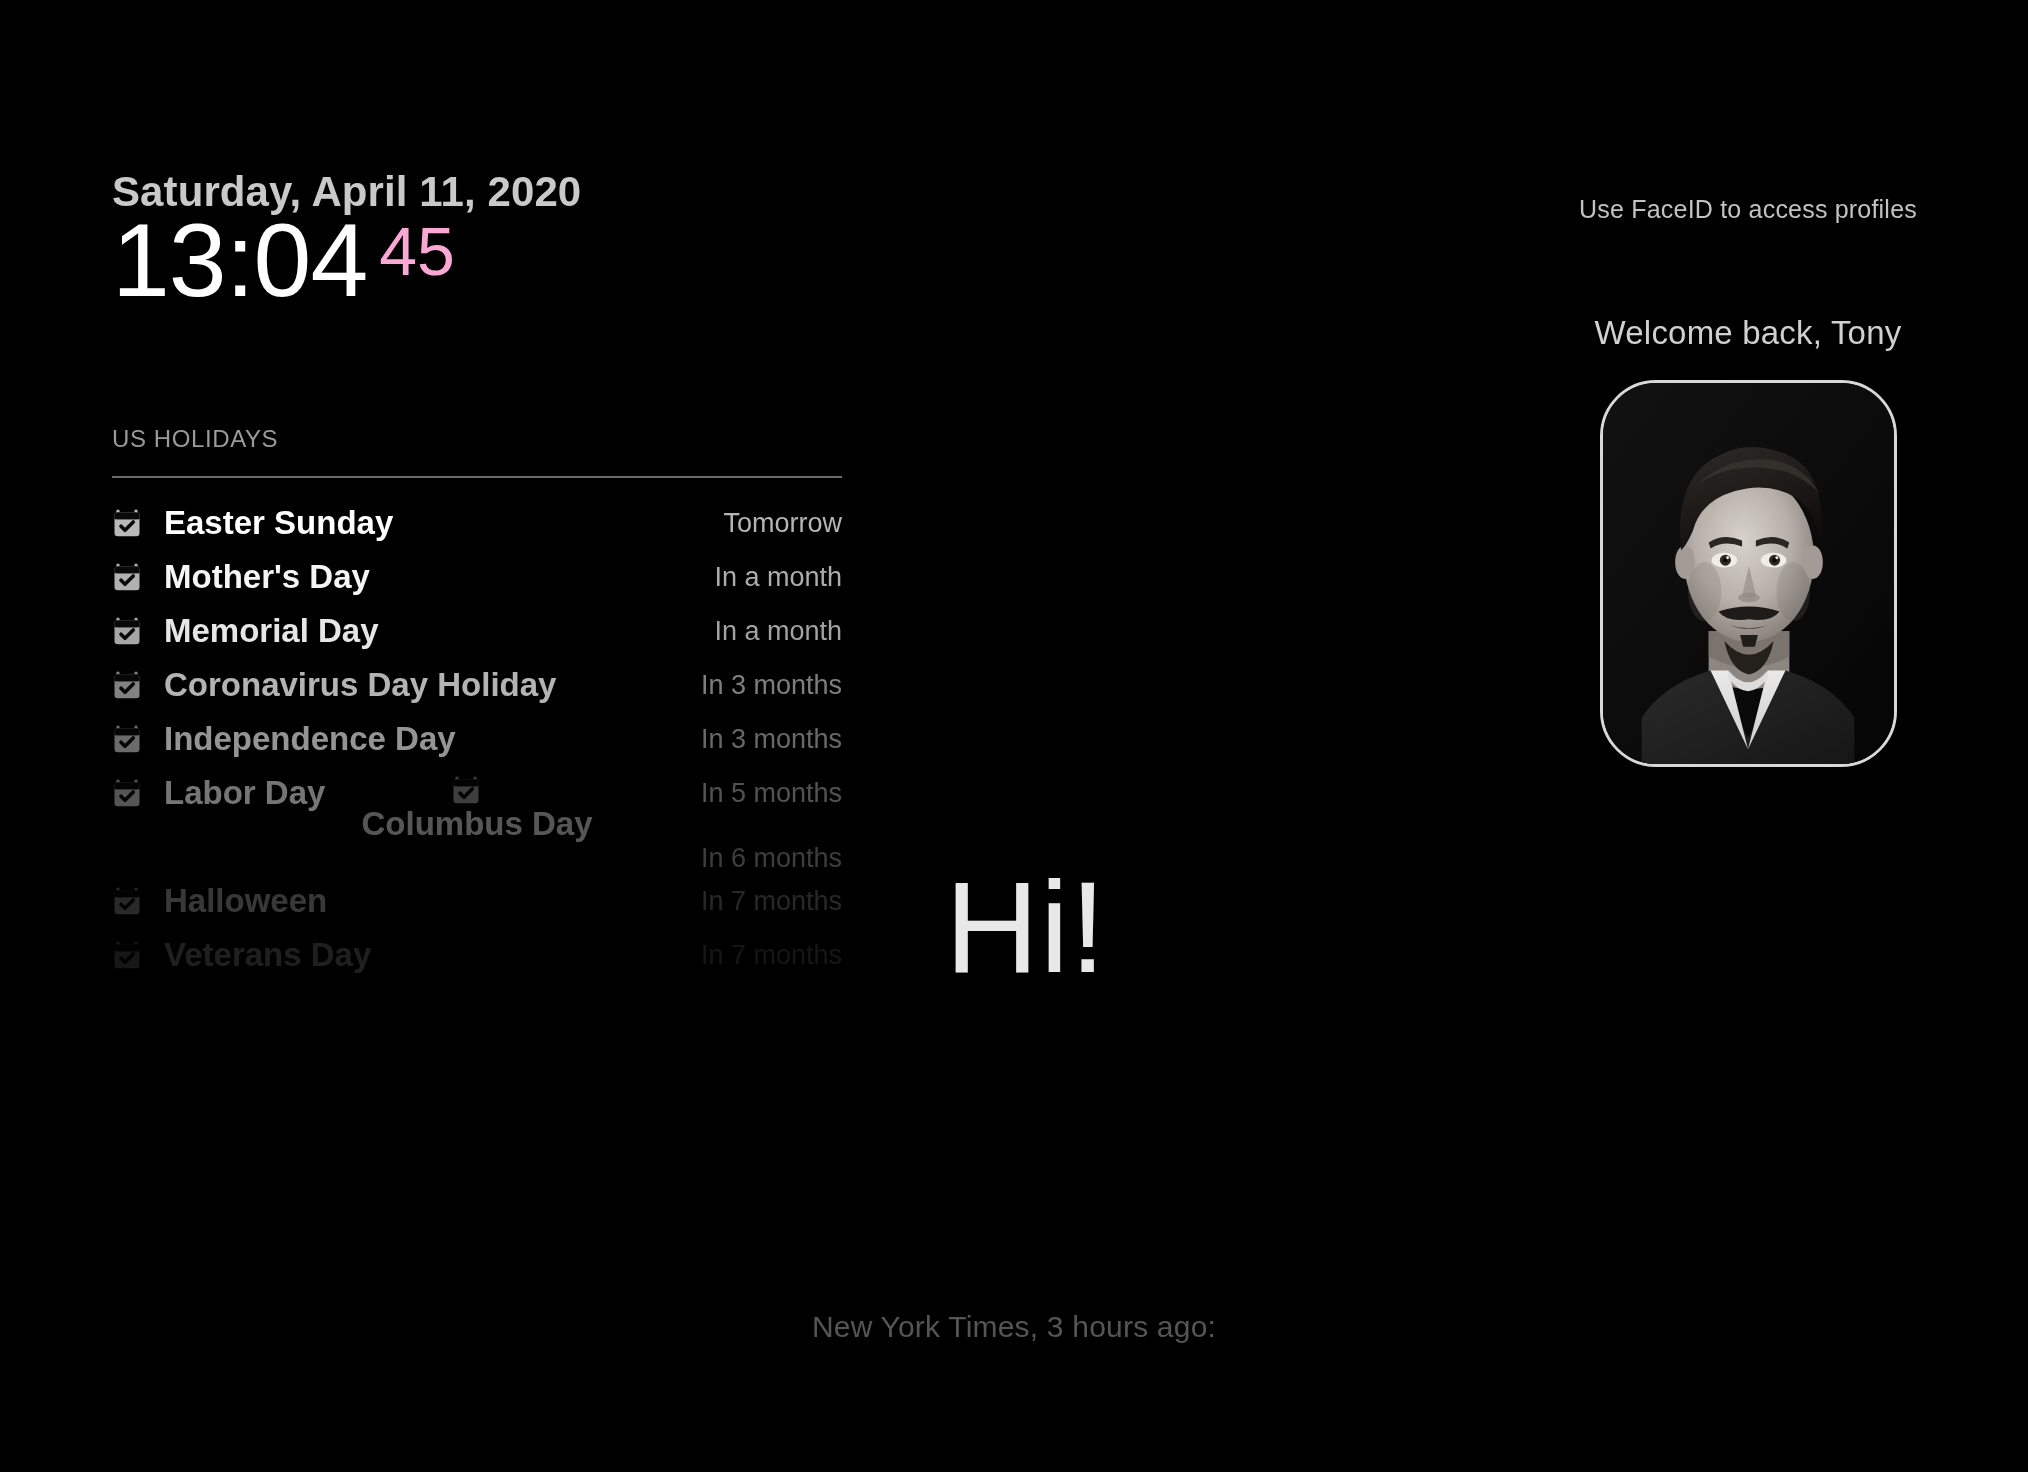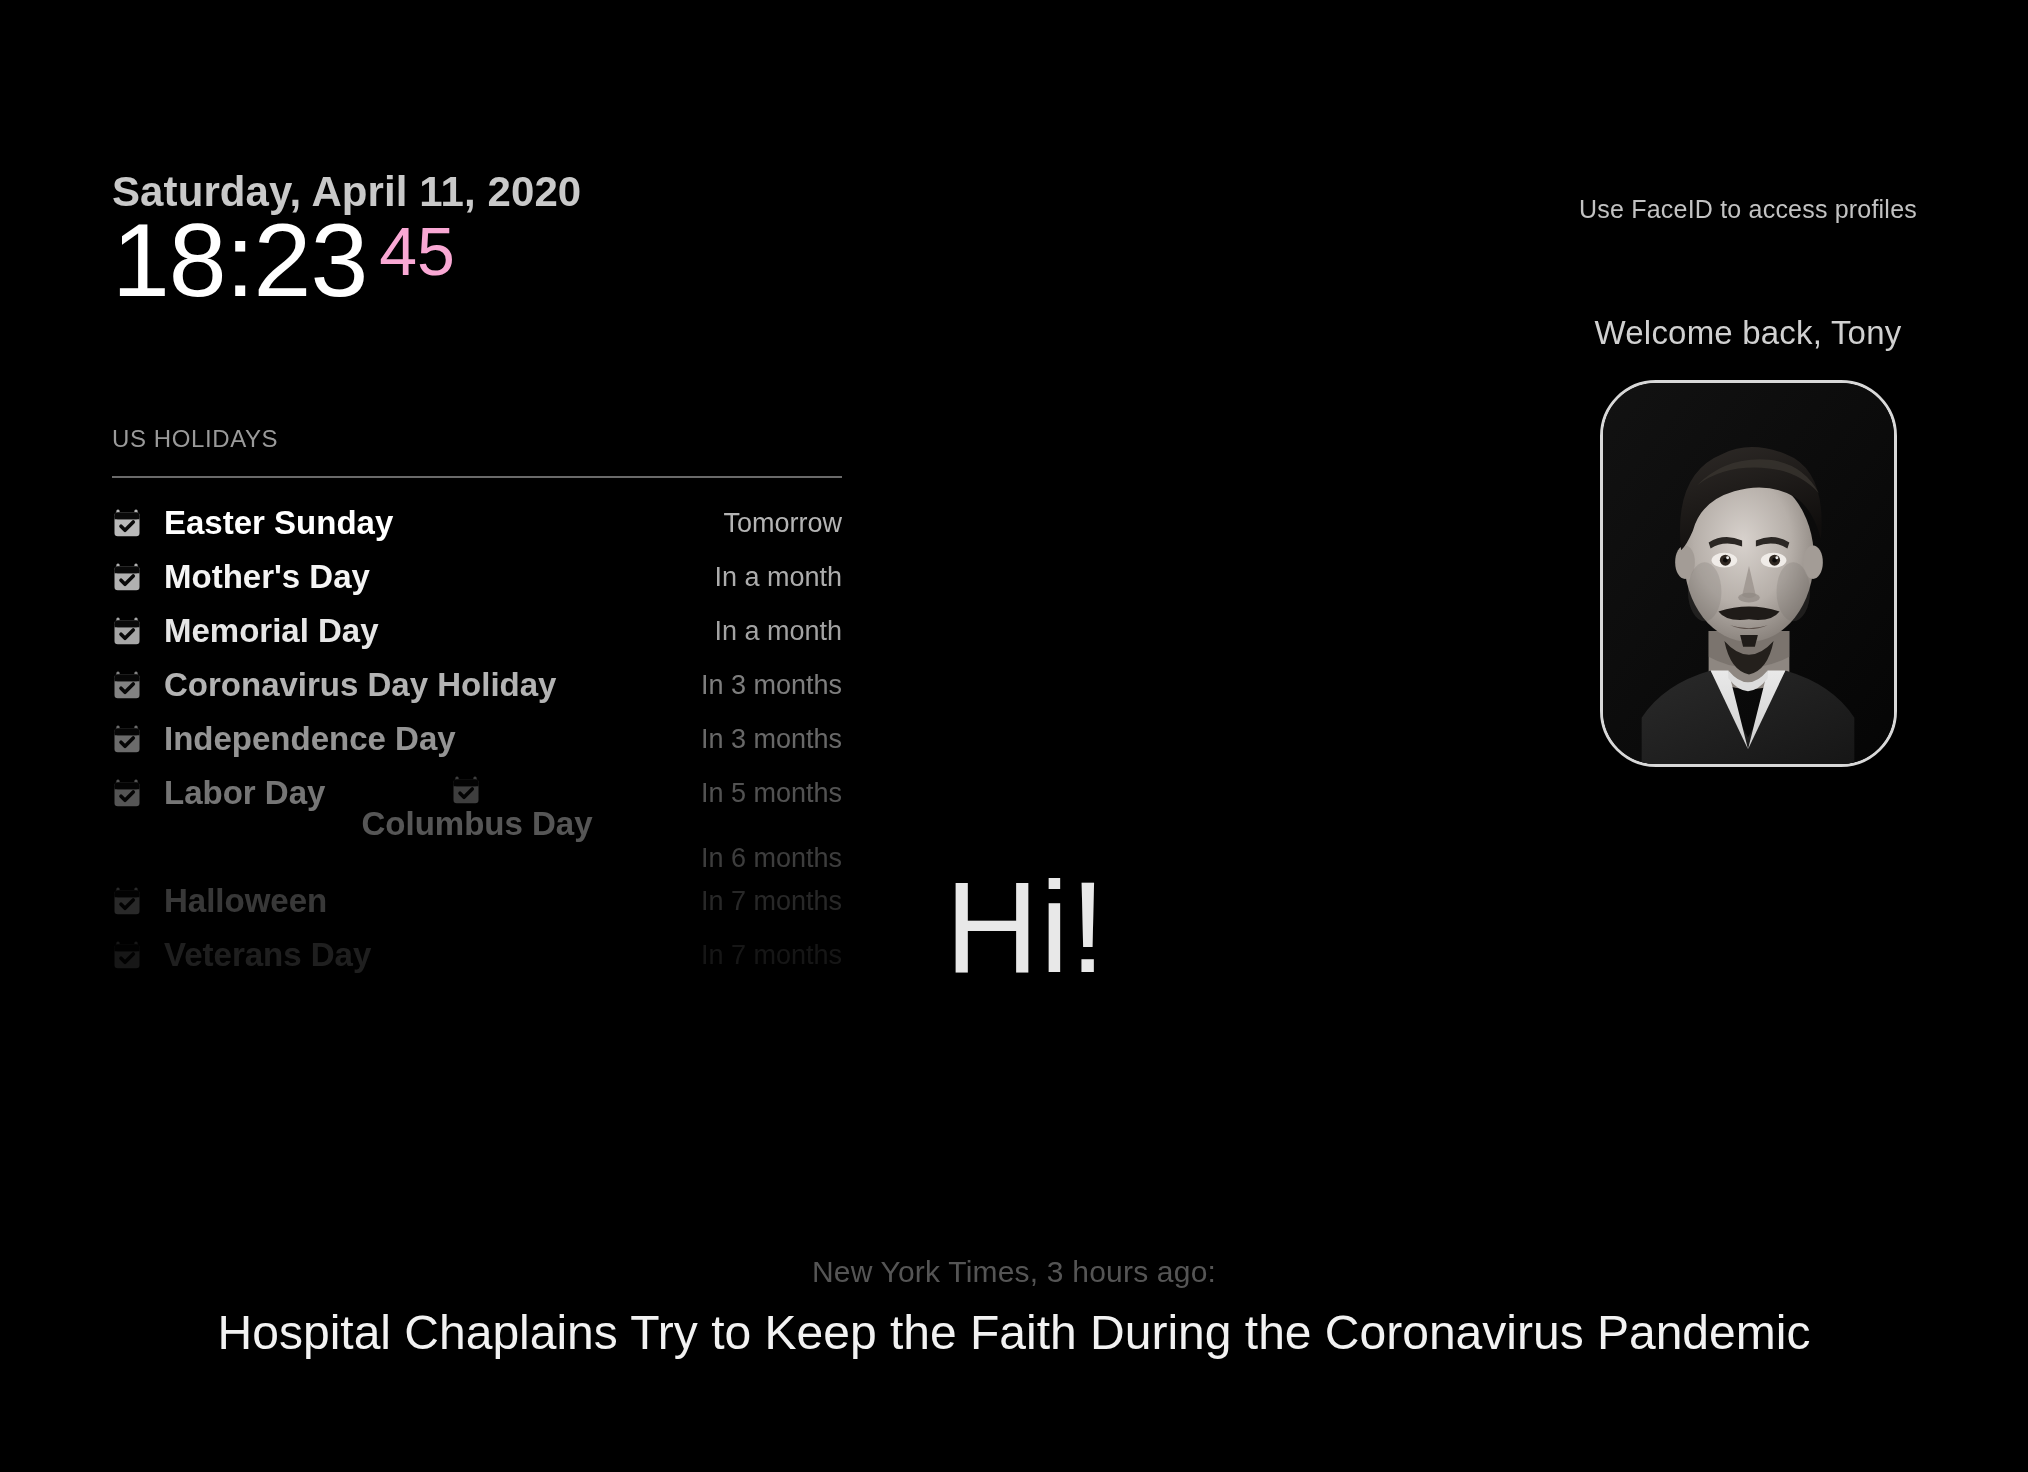--- a/index.html
+++ b/index.html
@@ -192,21 +192,21 @@
     letter-spacing:0px;
     white-space:nowrap;
   }
 </style>
 </head>
 <body>
 
 <div id="clock-block">
   <div id="date-line">Saturday, April 11, 2020</div>
   <div id="time-row">
-    <span id="time-main">18:23</span>
+    <span id="time-main">13:04</span>
     <span id="time-seconds">45</span>
   </div>
 </div>
 
 <div id="holidays-panel">
   <div id="holidays-heading">US HOLIDAYS</div>
   <div id="holidays-divider"></div>
   <div id="holidays-list">
       <div class="holiday-row" style="opacity: 1;">
         <svg class="cal-icon" viewBox="0 0 24 24">
@@ -396,14 +396,13 @@
 
       <rect x="0" y="0" width="297" height="387" fill="none"></rect>
     </svg>
   </div>
 </div>
 
 <div id="greeting">Hi!</div>
 
 <div id="news-block">
   <div id="news-source">New York Times, 3 hours ago:</div>
-  <div id="news-headline">Hospital Chaplains Try to Keep the Faith During the Coronavirus Pandemic</div>
 </div>
 
 </body></html>

